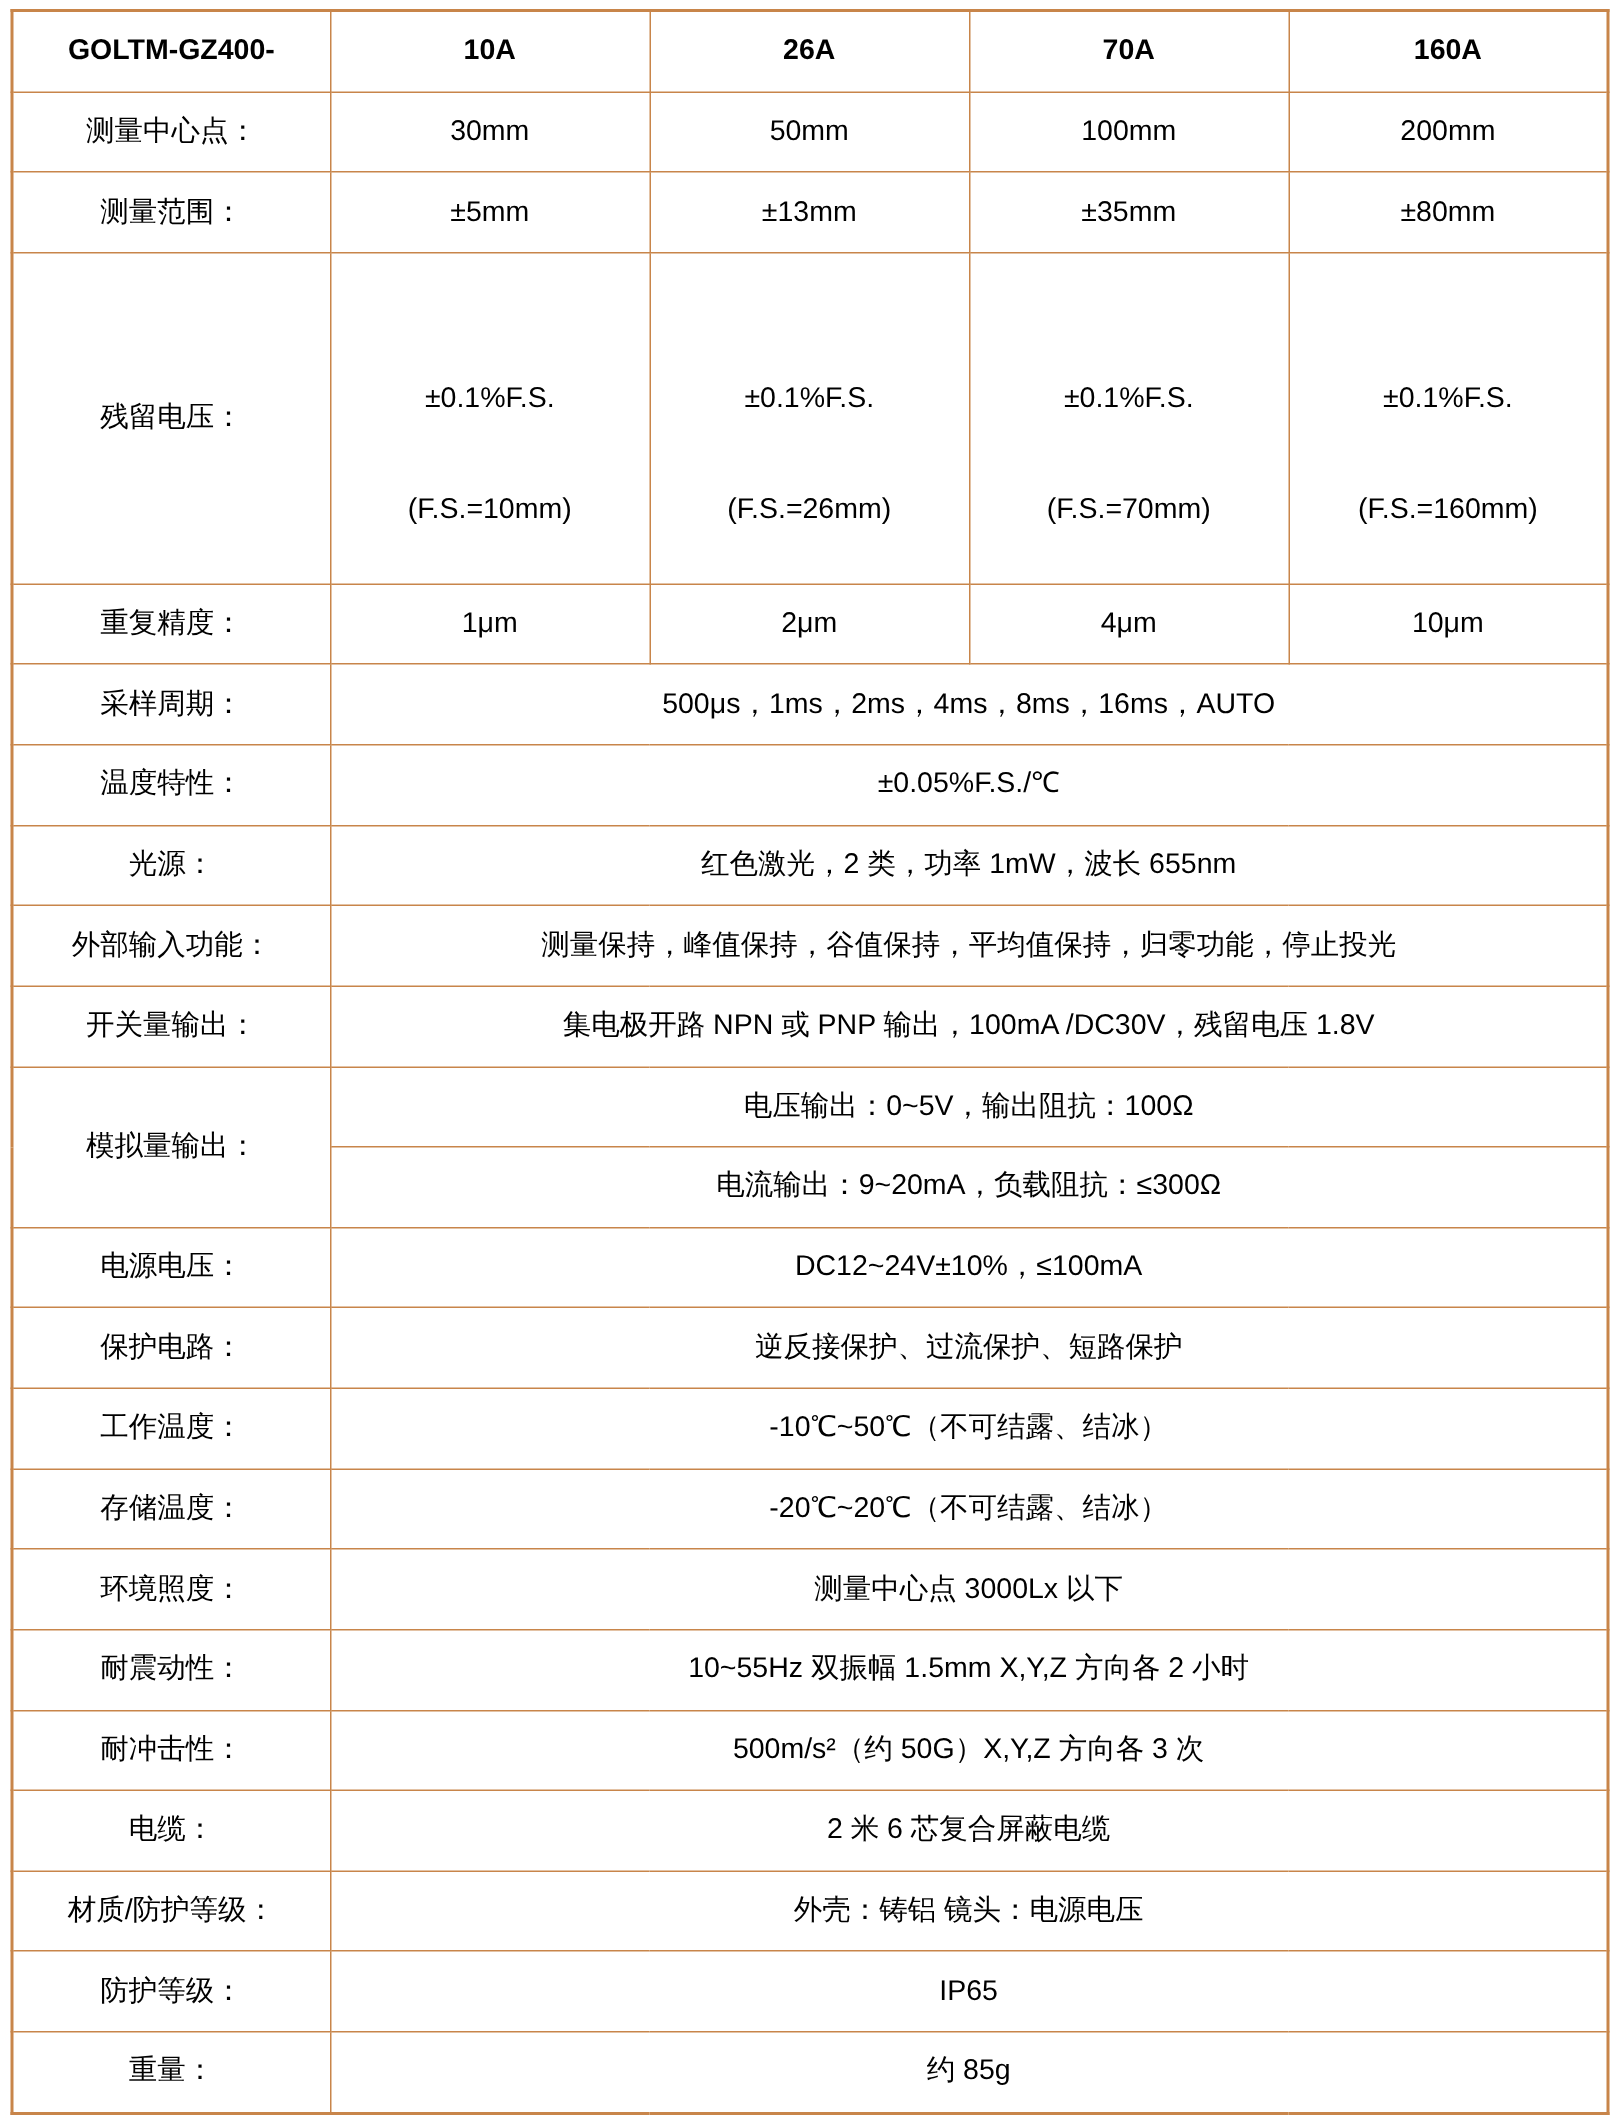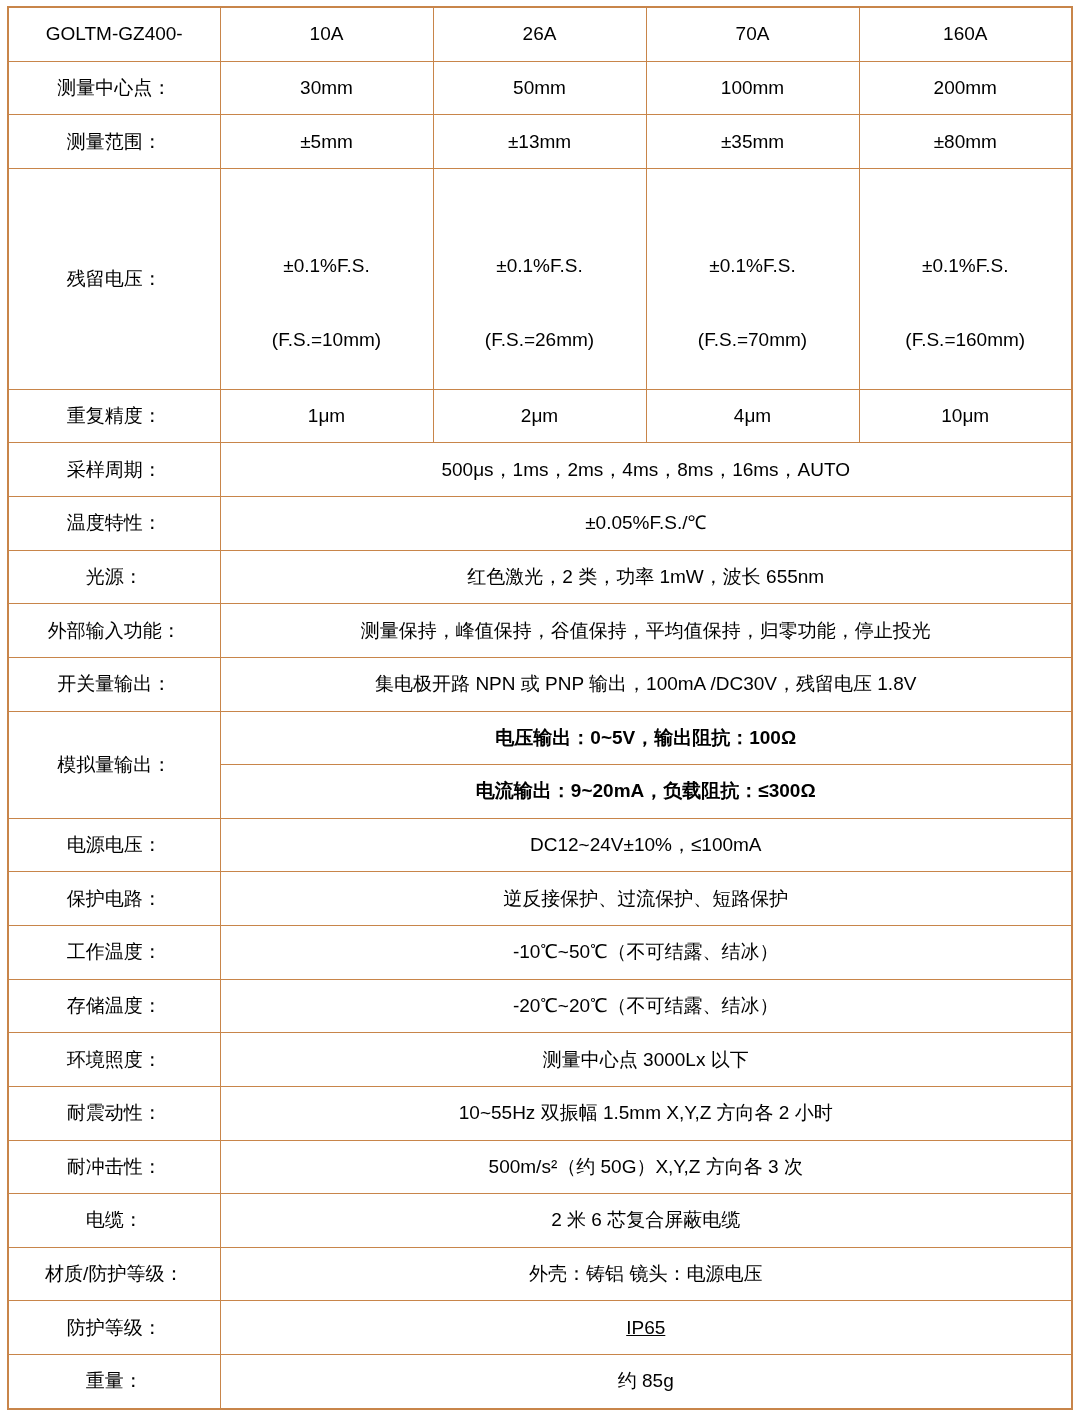--- a/index.html
+++ b/index.html
@@ -37,40 +37,38 @@
   }
   td.label {
     text-align: left;
     font-weight: normal;
     background: #f2f2f2;
     padding-left: 14px;
     font-size: 19px;
     width: 210px;
   }
   td.head {
-    font-weight: normal;
+    font-weight: bold;
     background: #f2f2f2;
     font-size: 21px;
     margin-top: 22px;
   }
   td.headlabel {
-    font-weight: normal;
+    font-weight: bold;
     background: #f2f2f2;
     text-align: left;
     padding-left: 14px;
     font-size: 21px;
   }
   td.shade {
     background: #f2f2f2;
-    text-decoration: underline;
   }
   td.leftcell {
     text-align: left;
     padding-left: 14px;
-    font-weight: bold;
   }
   .two-line span {
     display: block;
     margin-top: 48px;
   }
   col.c0 { width: 212px; }
   col.c1 { width: 213px; }
   col.c2 { width: 213px; }
   col.c3 { width: 213px; }
   col.c4 { width: 213px; }

